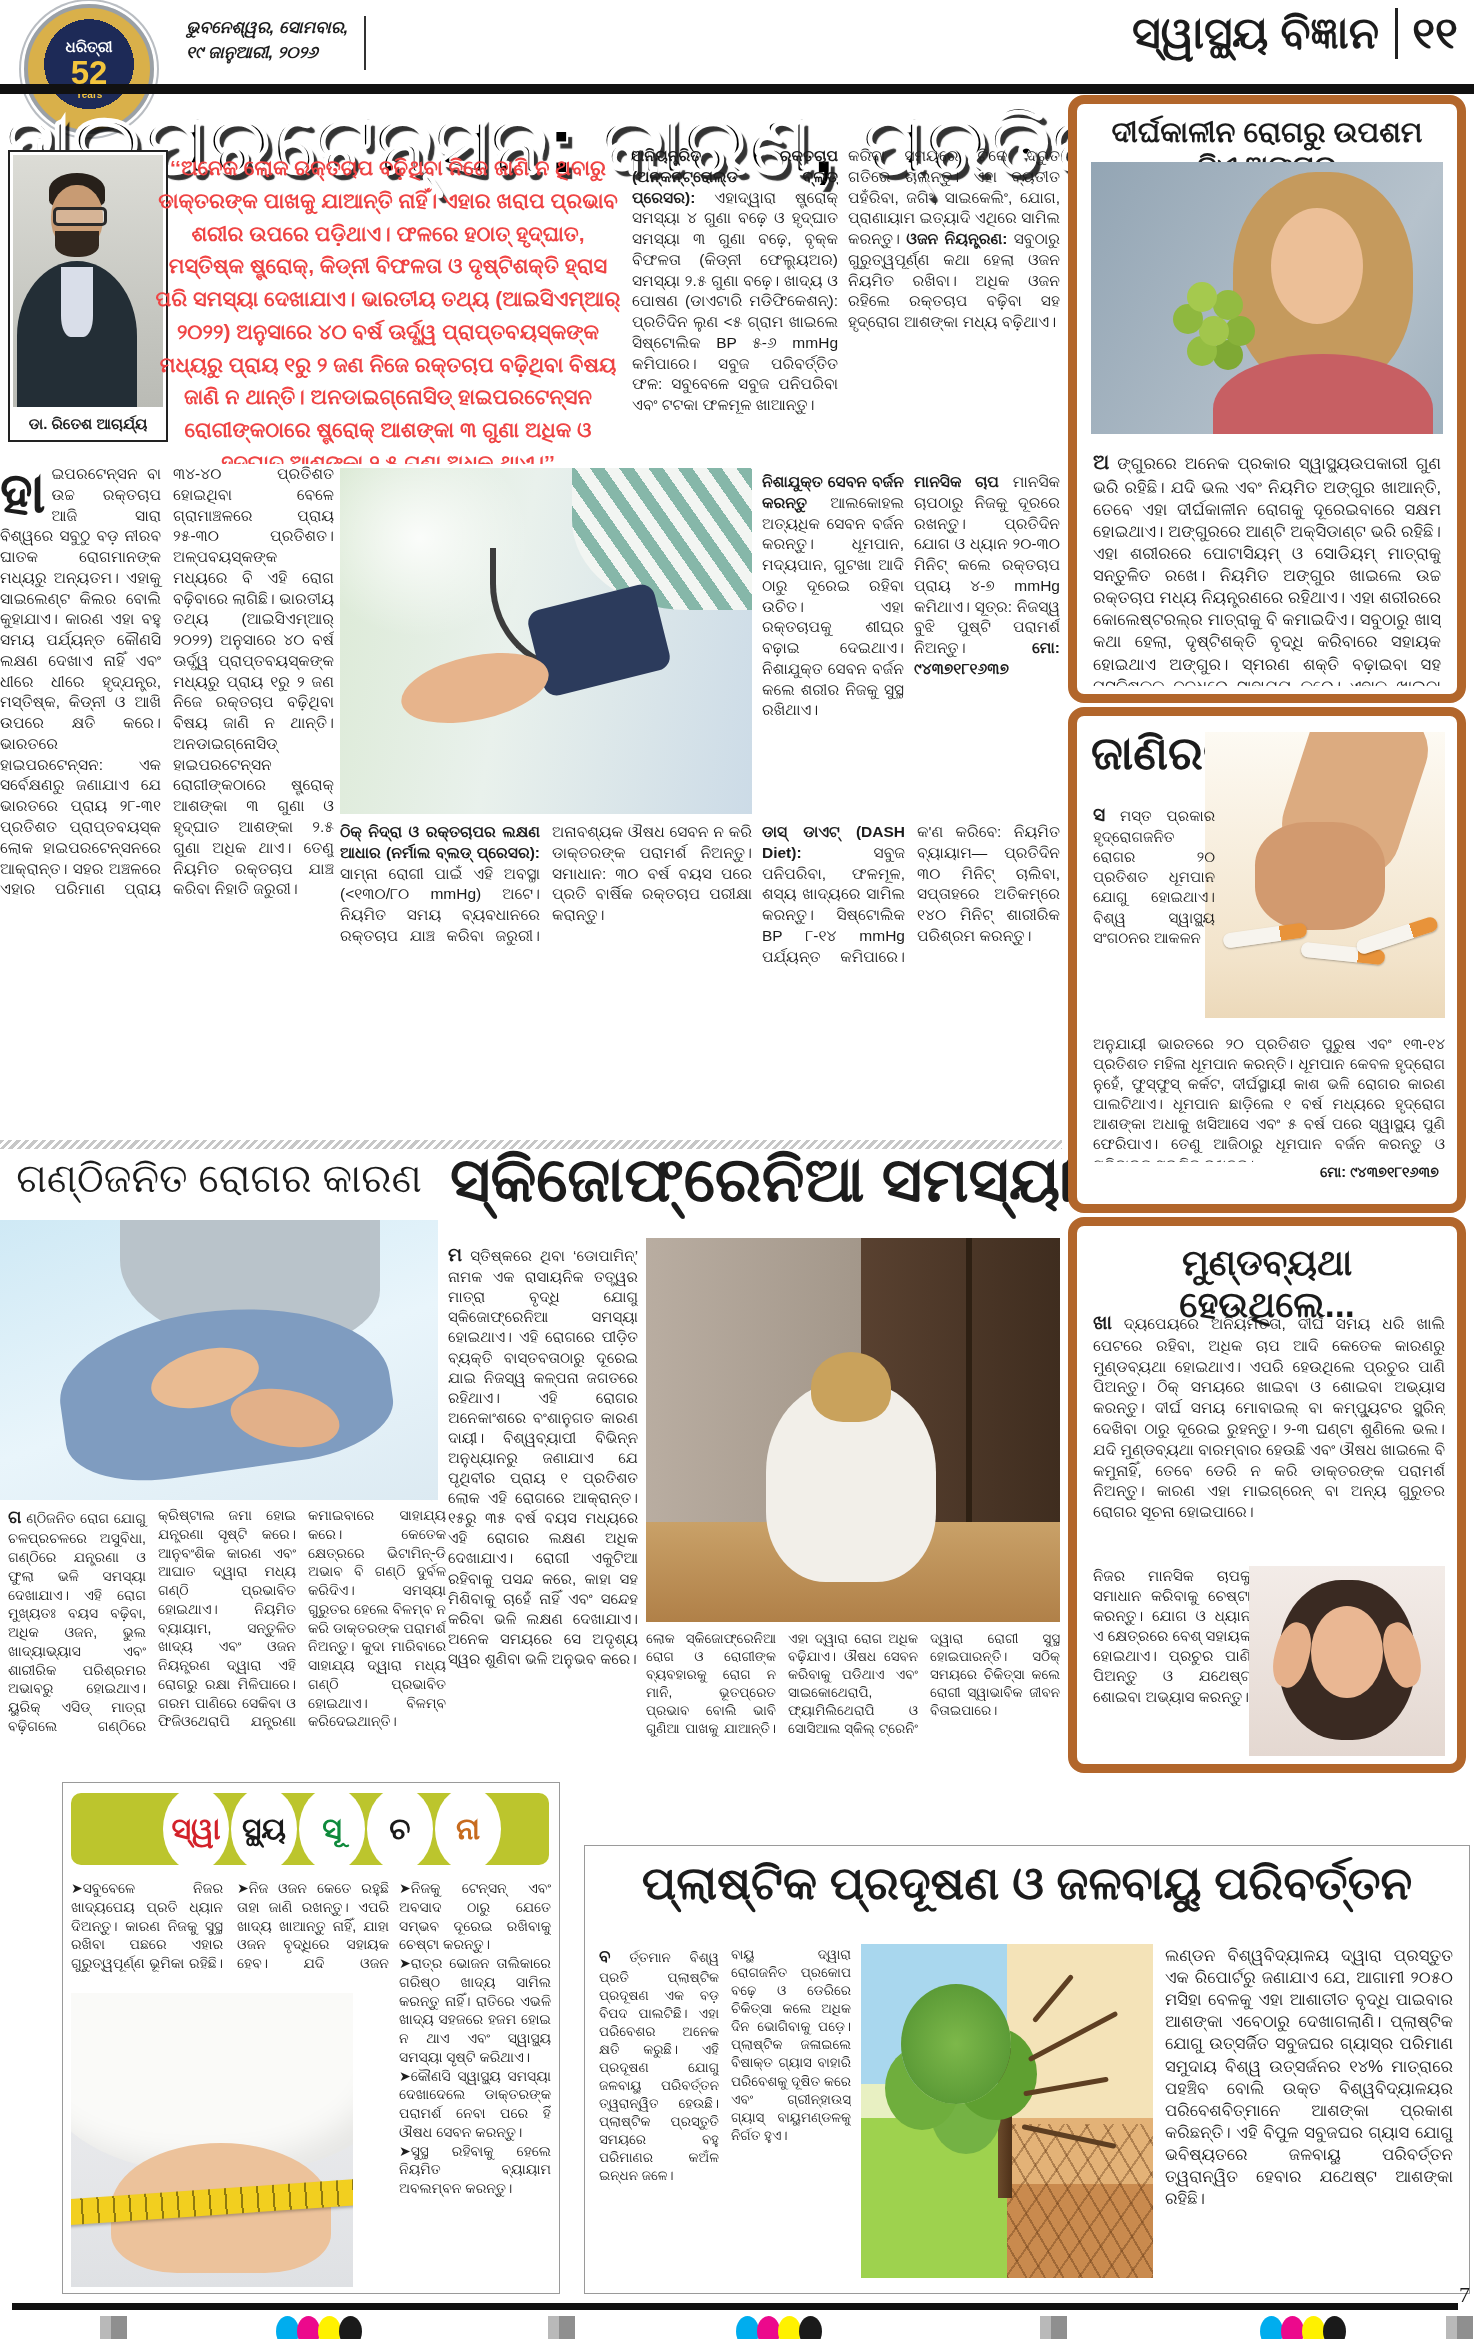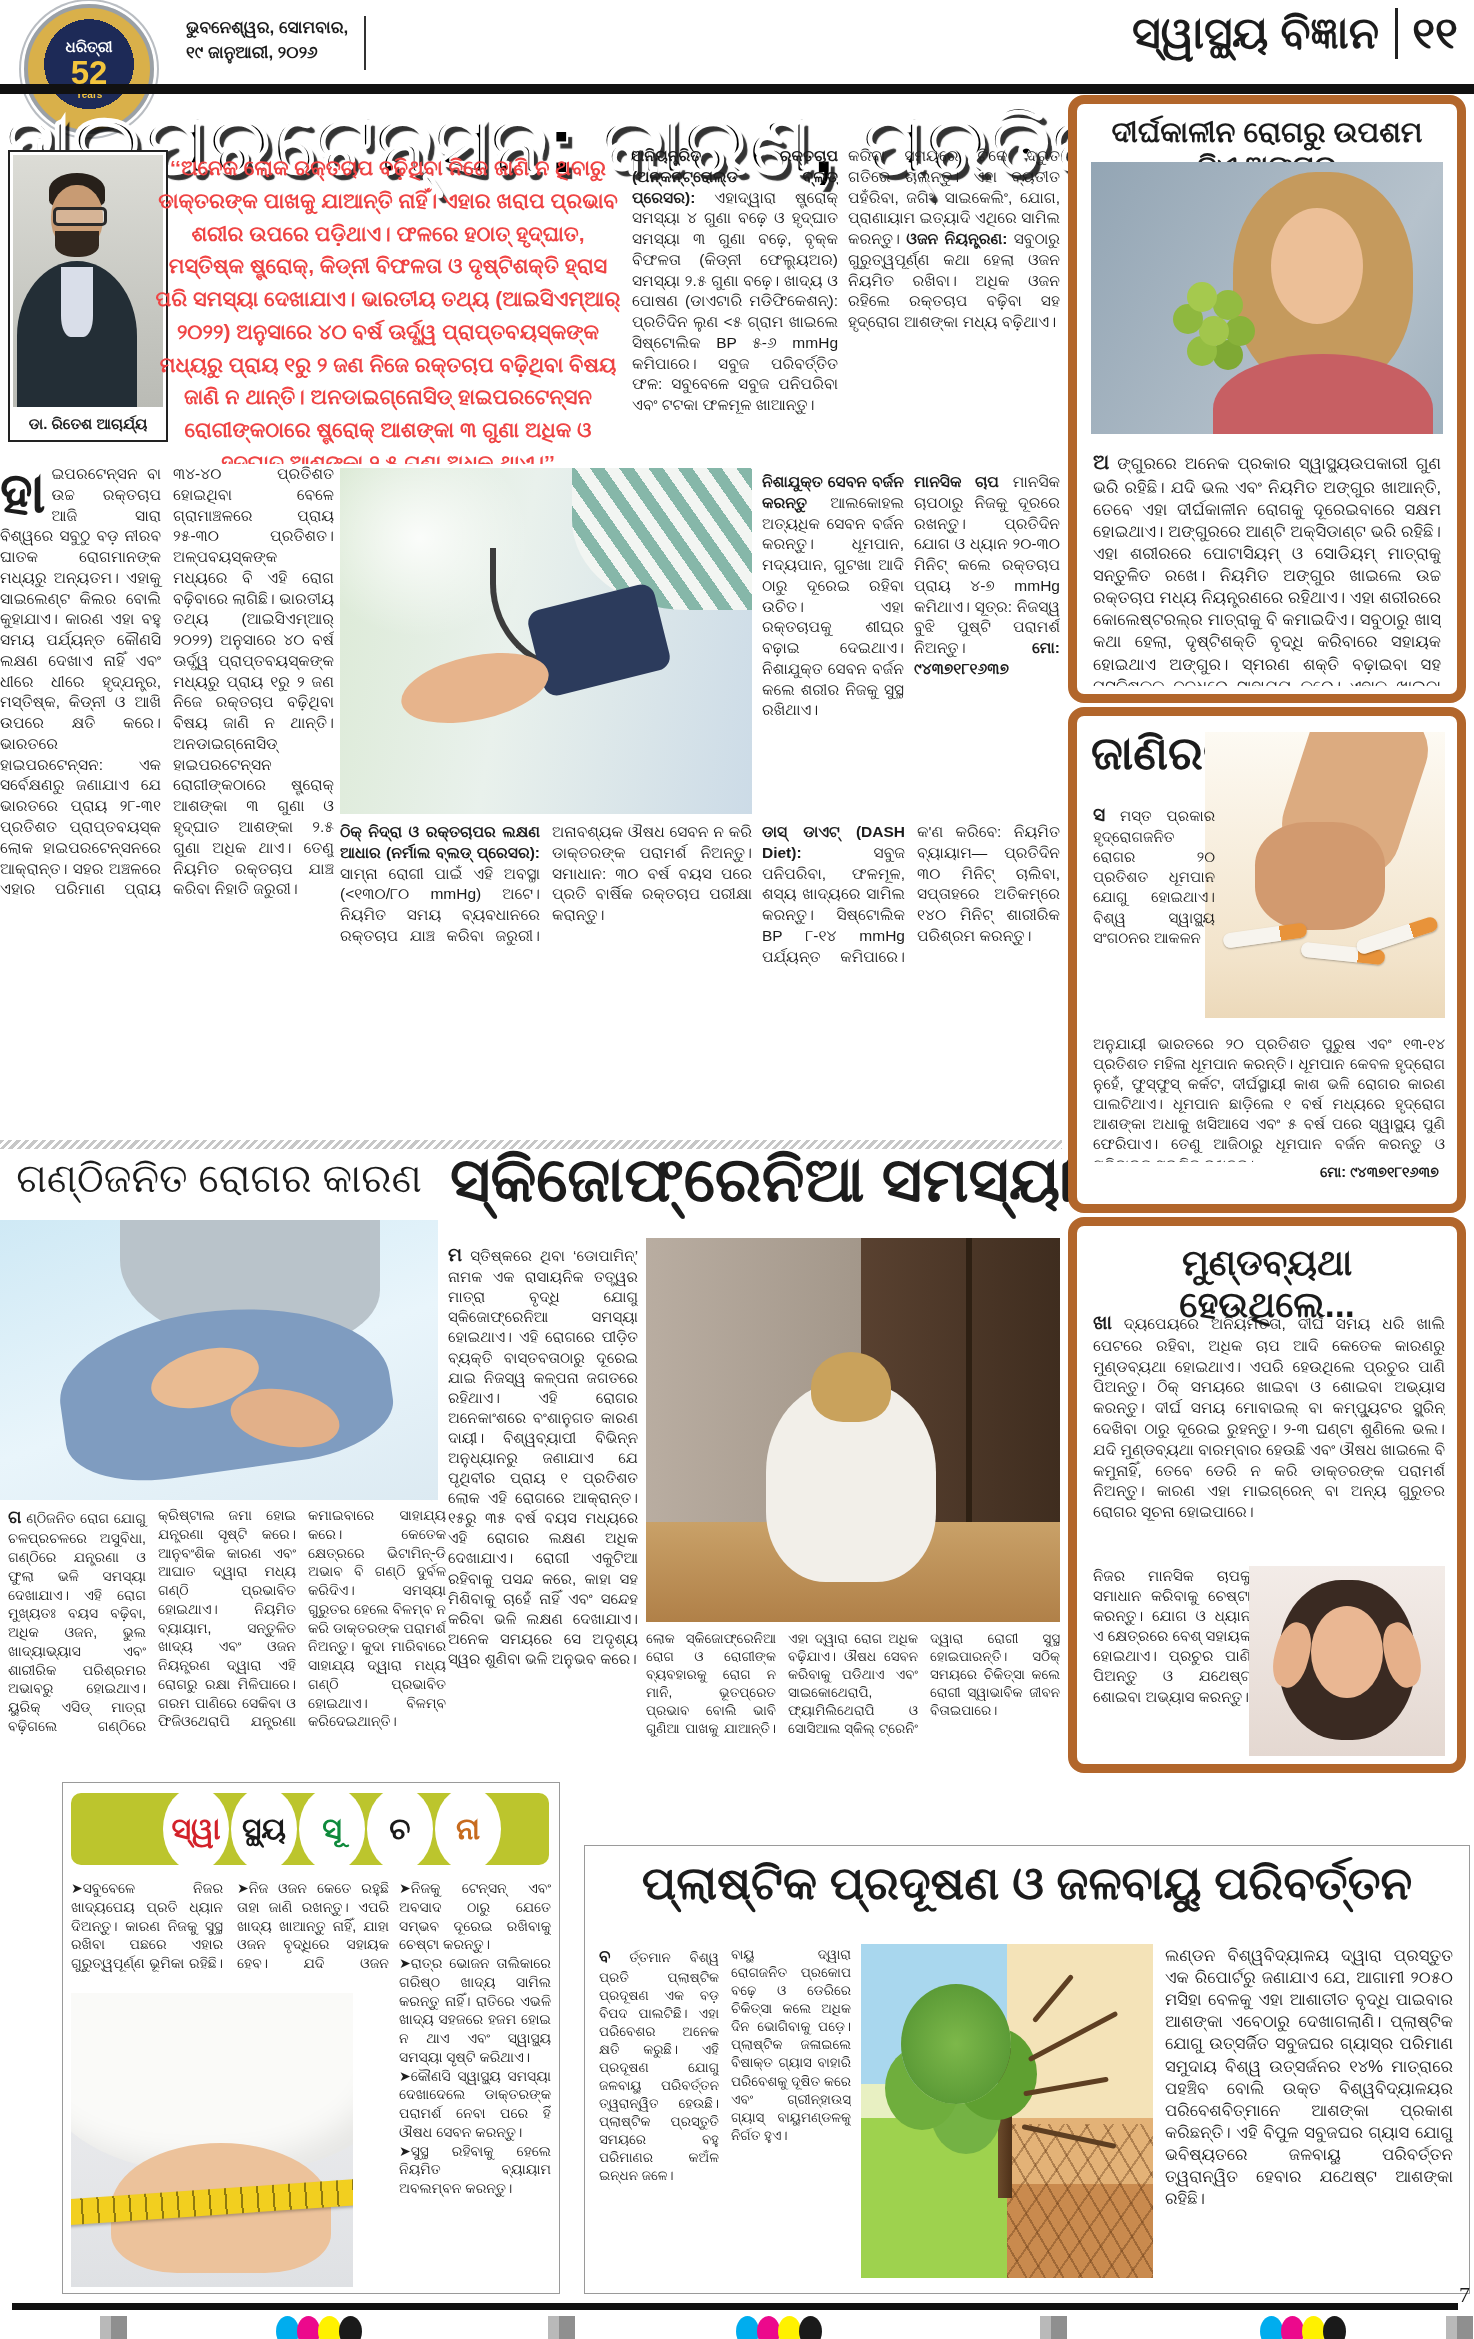--- a/index.html
+++ b/index.html
@@ -9,21 +9,21 @@
   .just{text-align:justify;line-height:1.34;overflow:hidden;}
   
   #logo{left:24px;top:4px;width:122px;height:122px;border-radius:50%;
         background:radial-gradient(circle at 50% 46%, #1d2a57 0 50%, #d9b04a 50% 78%, #b68a2e 78% 100%);
         border:4px solid #9aa0a6; box-shadow:0 0 0 3px #fff, 0 0 0 5px #b9bdc2;
         display:flex;flex-direction:column;align-items:center;justify-content:center;text-align:center;}
   #logo .l1{color:#fff;font-size:15px;font-weight:bold;}
   #logo .l2{color:#f3c53d;font-size:33px;font-weight:800;line-height:1;}
   #logo .l3{color:#f3c53d;font-size:10px;font-weight:bold;}
   #dateline{left:186px;top:16px;font-size:17px;font-weight:bold;line-height:1.45;
-            padding-right:16px;border-right:2px solid #333;height:54px;}
+            padding-right:16px;border-right:2px solid #333;height:54px;font-style:italic;}
   #masthead-right{right:16px;top:8px;display:flex;align-items:center;}
   #section-title{font-size:44px;font-weight:800;padding-right:16px;border-right:3px solid #222;}
   #page-no-top{font-size:44px;font-weight:800;padding-left:14px;}
   #top-rule{left:0;top:84px;width:1474px;height:10px;background:#111;}
   
   #main-headline{left:4px;top:96px;width:1056px;height:142px;font-size:84px;font-weight:800;
      color:#000;text-align:center;white-space:nowrap;letter-spacing:1px;
      -webkit-text-stroke:2px #fff;text-shadow:5px 6px 1px rgba(0,0,0,.8);}
   #author-box{left:8px;top:150px;width:160px;height:292px;border:2px solid #222;background:#fff;padding:3px;box-sizing:border-box;}
   .ph{position:relative;width:100%;height:252px;overflow:hidden;background:linear-gradient(#dcdcd6,#c5c6c0 65%,#babbb5);}

